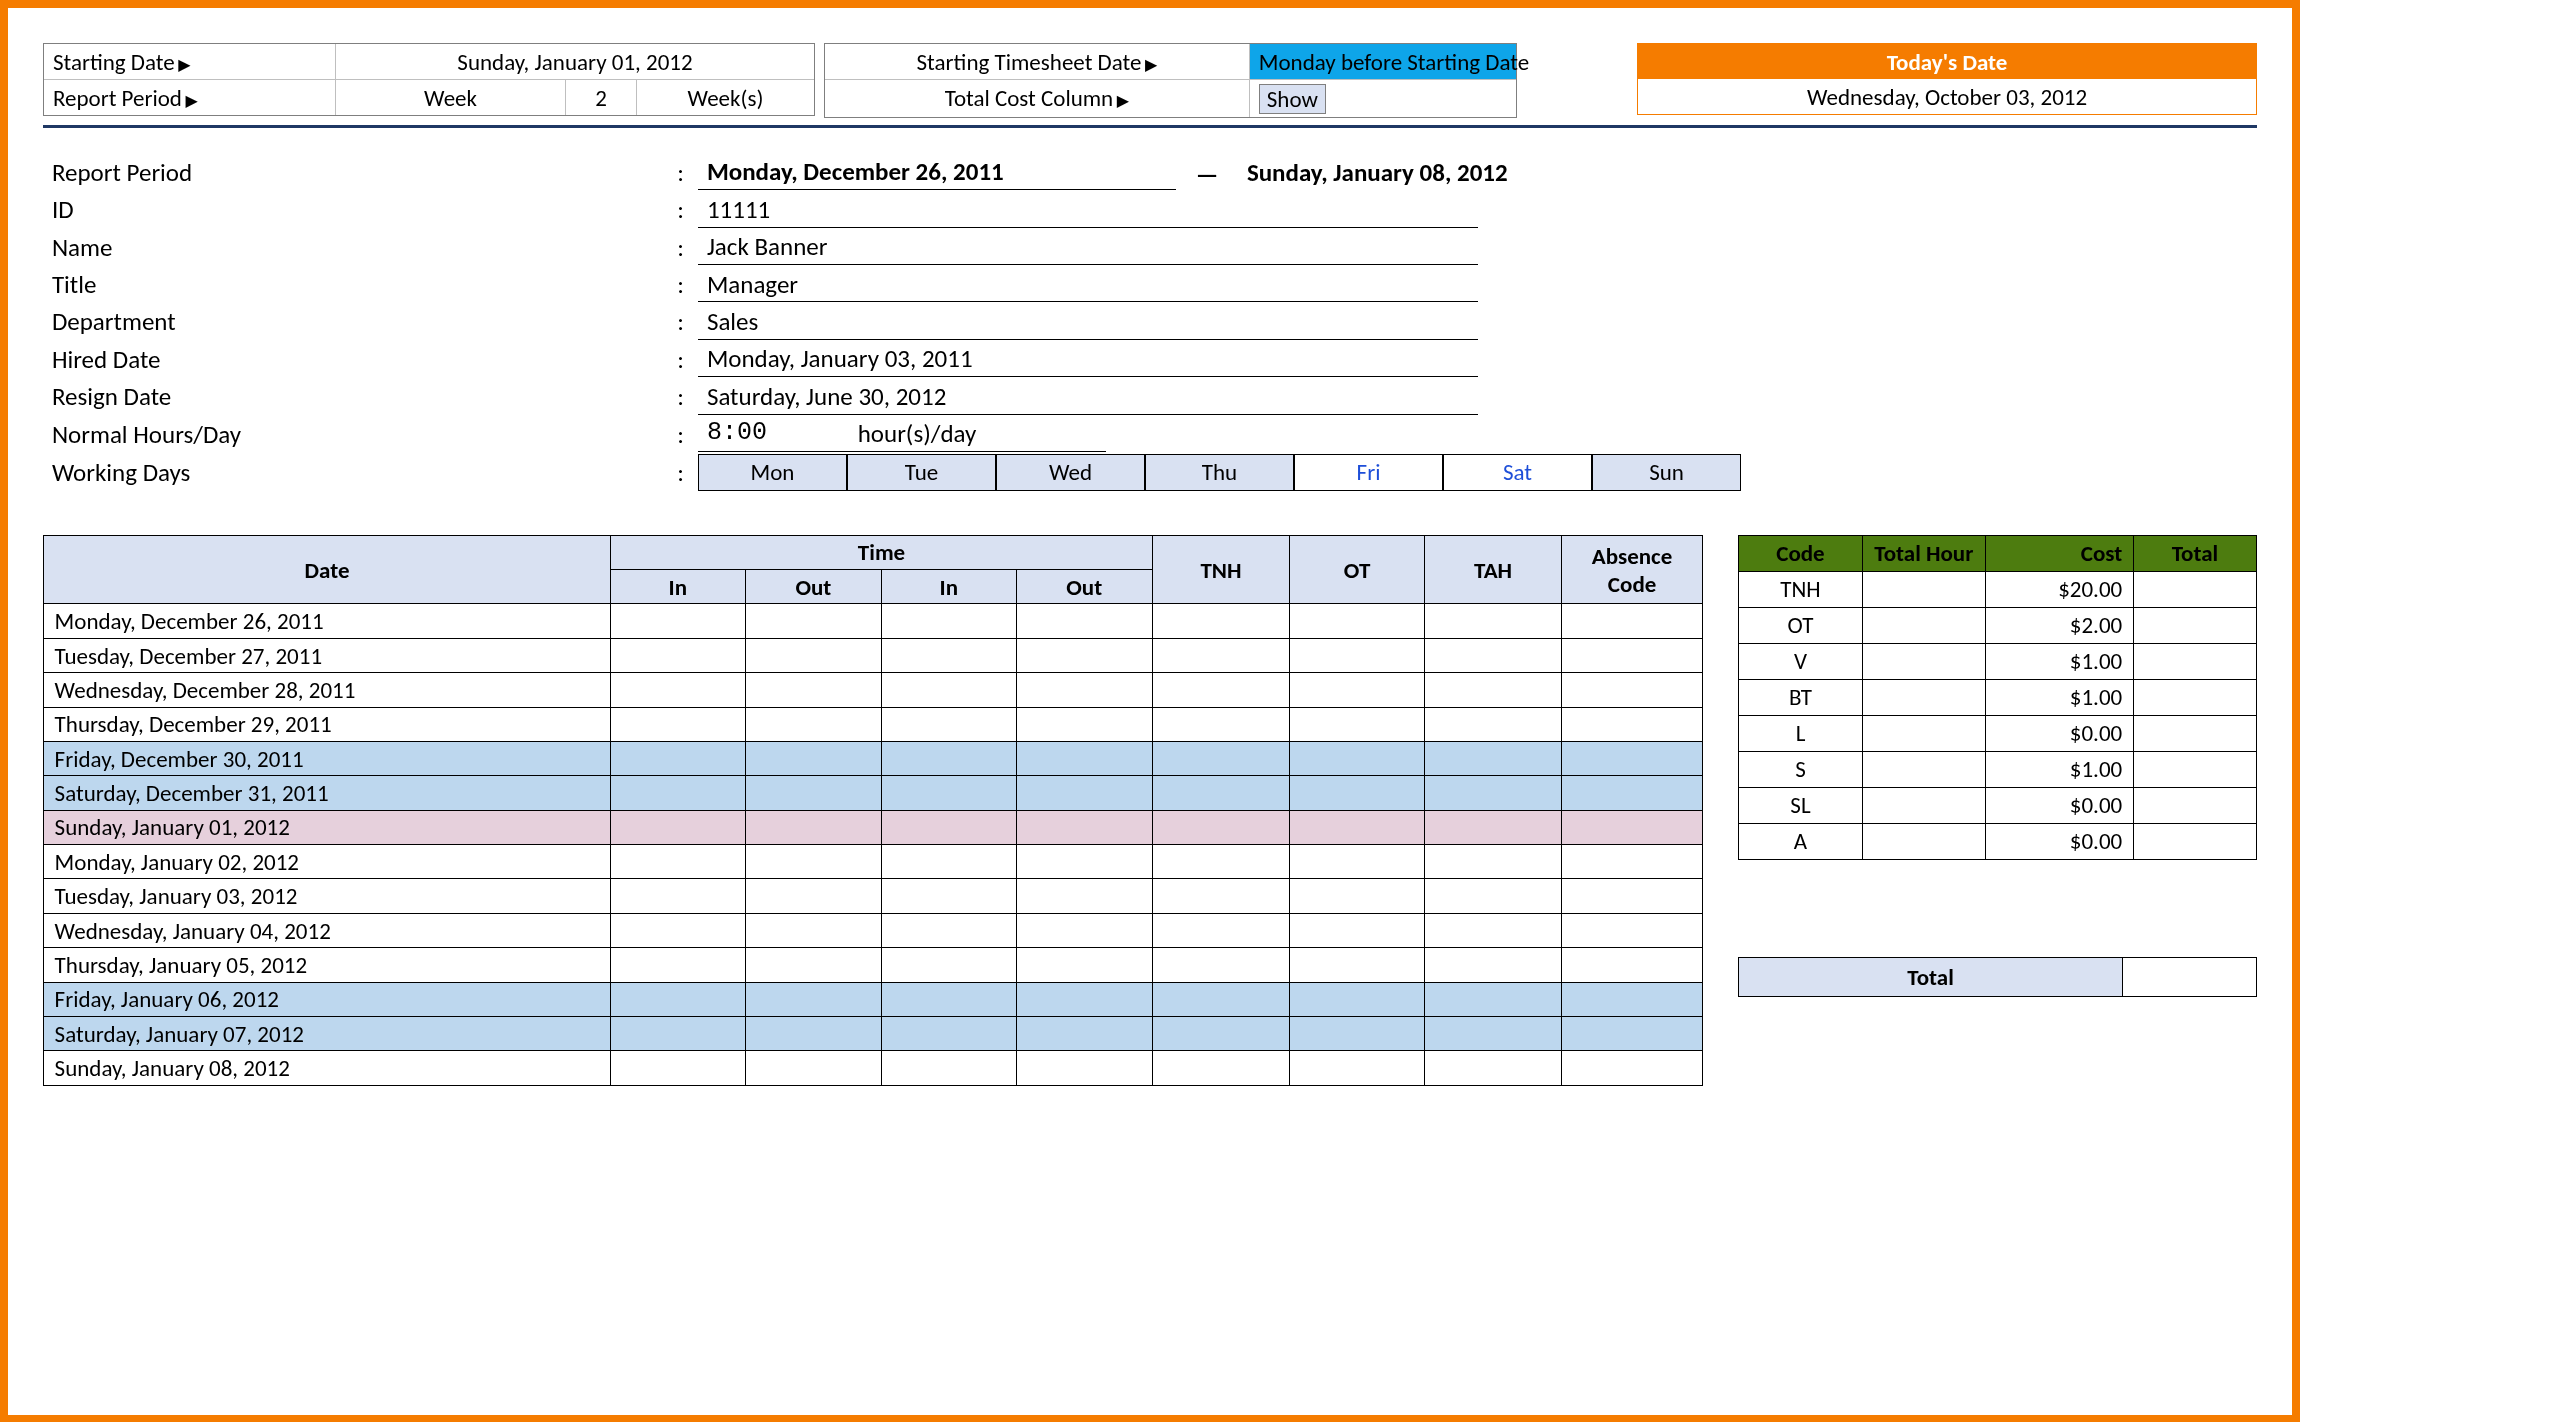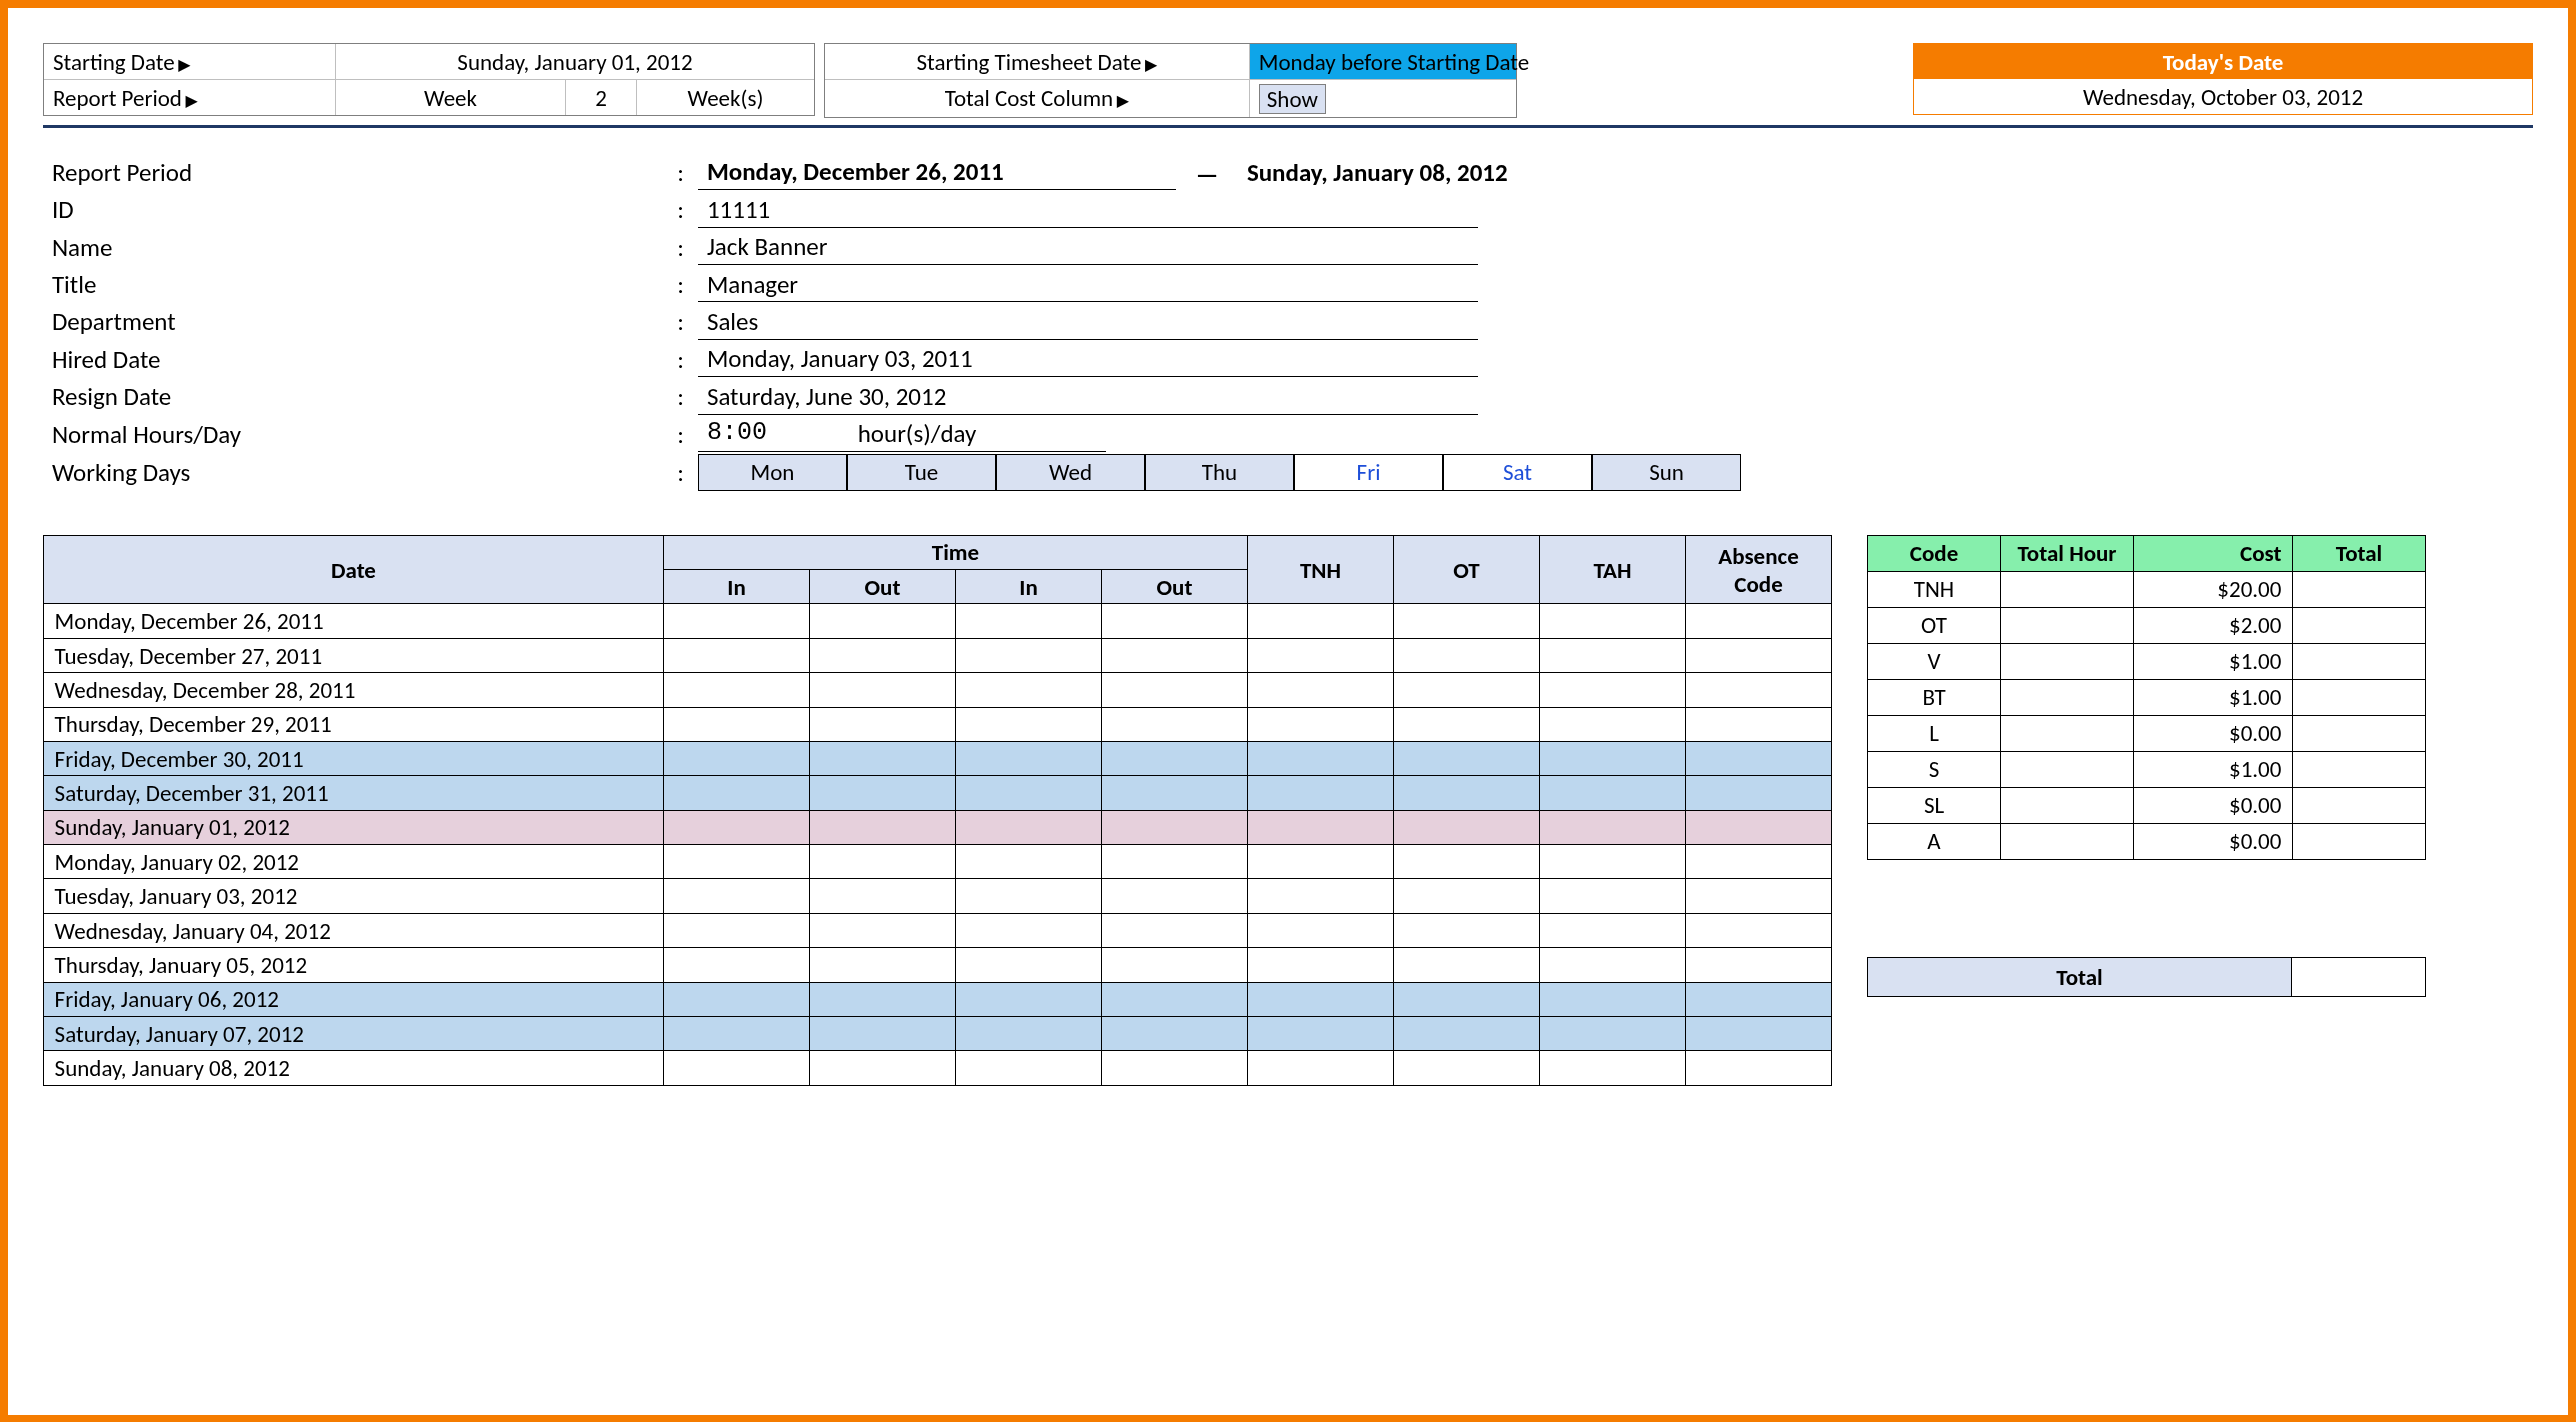--- a/index.html
+++ b/index.html
@@ -5,21 +5,21 @@
   * { box-sizing: border-box; }
   body {
     margin: 0;
     font-family: Calibri, Arial, sans-serif;
     background: #fff;
     font-size: 23px;
     color: #000;
   }
   .page {
     border: 8.9px solid #F57C00;
-    width: 2576px;
+    width: 2300px;
     height: 1423px;
     padding: 35px 35px 35px 35px;
     position: relative;
   }
 
   
   .topbar {
     display: flex;
     gap: 8.9px;
     align-items: flex-start;
@@ -143,21 +143,21 @@
   
   table.cost {
     border-collapse: collapse;
     font-size: 23px;
   }
   table.cost th, table.cost td {
     border:0.9px solid #000;
     text-align:center;
     padding:3.5px 10.6px;
   }
-  table.cost th { background:#86efac; font-weight:bold; }
+  table.cost th { background:#4d7c0f; font-weight:bold; }
   table.cost td.code { width:133px; }
   table.cost td.th   { width:133px; }
   table.cost td.cost { width:159px; text-align:right; }
   table.cost td.tot  { width:133px; }
 
   .total-row {
     display:flex;
     margin-top:97px;
     border:0.9px solid #000;
   }

